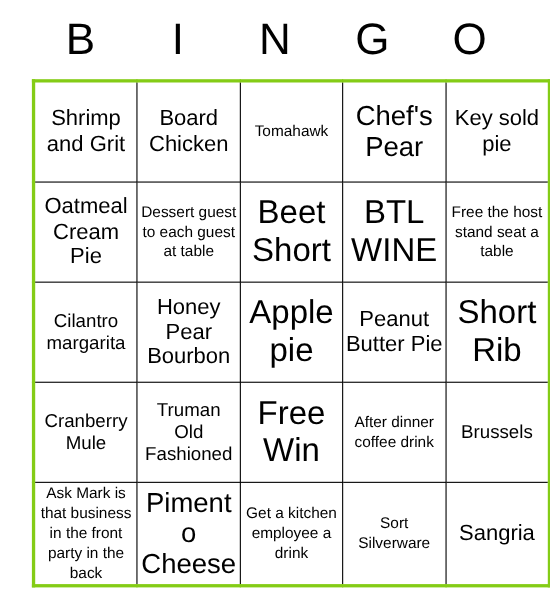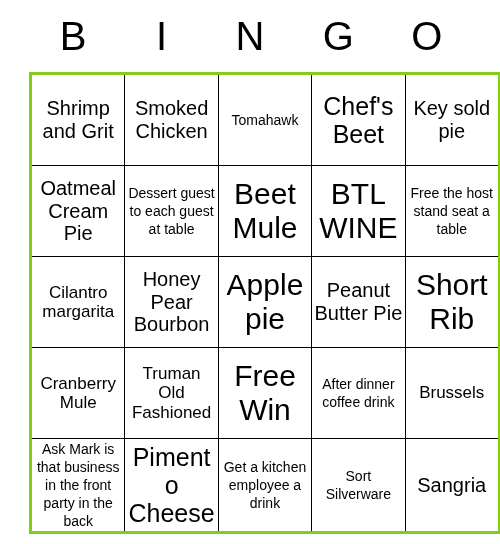--- a/index.html
+++ b/index.html
@@ -70,29 +70,29 @@
     <div class="header-letter">I</div>
     <div class="header-letter">N</div>
     <div class="header-letter">G</div>
     <div class="header-letter">O</div>
   </div>
 
   <table id="bingo-grid">
     <tbody>
       <tr>
         <td><span class="fs-lg">Shrimp and Grit</span></td>
-        <td><span class="fs-lg">Smoked Chicken</span></td>
+        <td><span class="fs-lg">Board Chicken</span></td>
         <td><span class="fs-sm">Tomahawk</span></td>
-        <td><span class="fs-xl">Chef's Beet</span></td>
+        <td><span class="fs-xl">Chef's Pear</span></td>
         <td><span class="fs-lg">Key sold pie</span></td>
       </tr>
       <tr>
         <td><span class="fs-lg">Oatmeal Cream Pie</span></td>
         <td><span class="fs-sm">Dessert guest to each guest at table</span></td>
-        <td><span class="fs-xxl">Beet Mule</span></td>
+        <td><span class="fs-xxl">Beet Short</span></td>
         <td><span class="fs-xxl">BTL WINE</span></td>
         <td><span class="fs-sm">Free the host stand seat a table</span></td>
       </tr>
       <tr>
         <td><span class="fs-md">Cilantro margarita</span></td>
         <td><span class="fs-lg">Honey Pear Bourbon</span></td>
         <td><span class="fs-xxl">Apple pie</span></td>
         <td><span class="fs-lg">Peanut Butter Pie</span></td>
         <td><span class="fs-xxl">Short Rib</span></td>
       </tr>

